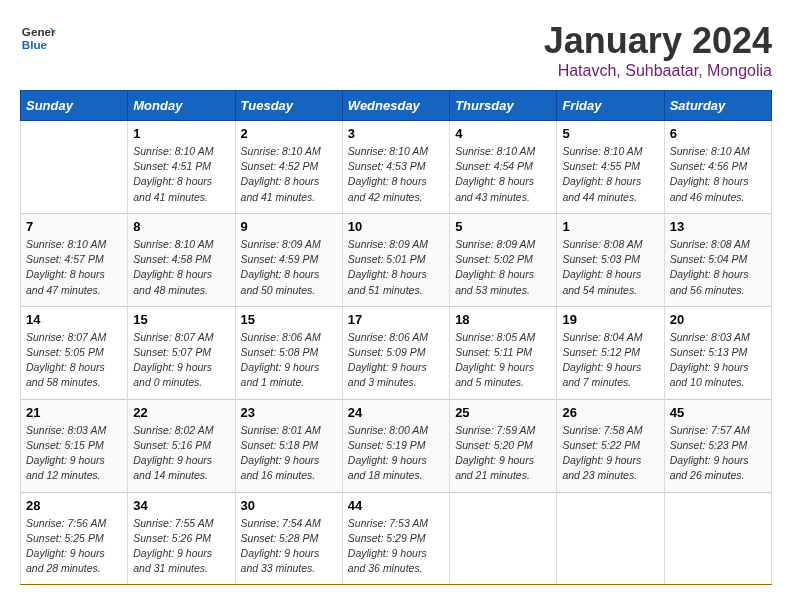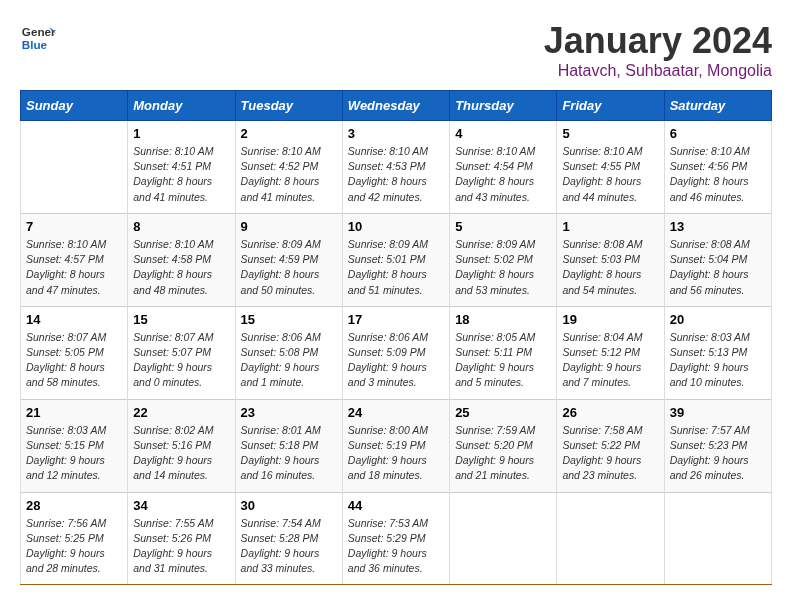--- a/index.html
+++ b/index.html
@@ -219,21 +219,21 @@
         </td>
         <td>
           <span class="day-num">25</span>
           <div class="day-info">Sunrise: 7:59 AM<br>Sunset: 5:20 PM<br>Daylight: 9 hours<br>and 21 minutes.</div>
         </td>
         <td>
           <span class="day-num">26</span>
           <div class="day-info">Sunrise: 7:58 AM<br>Sunset: 5:22 PM<br>Daylight: 9 hours<br>and 23 minutes.</div>
         </td>
         <td>
-          <span class="day-num">39</span>
+          <span class="day-num">45</span>
           <div class="day-info">Sunrise: 7:57 AM<br>Sunset: 5:23 PM<br>Daylight: 9 hours<br>and 26 minutes.</div>
         </td>
       </tr>
       <tr>
         <td>
           <span class="day-num">28</span>
           <div class="day-info">Sunrise: 7:56 AM<br>Sunset: 5:25 PM<br>Daylight: 9 hours<br>and 28 minutes.</div>
         </td>
         <td>
           <span class="day-num">34</span>

